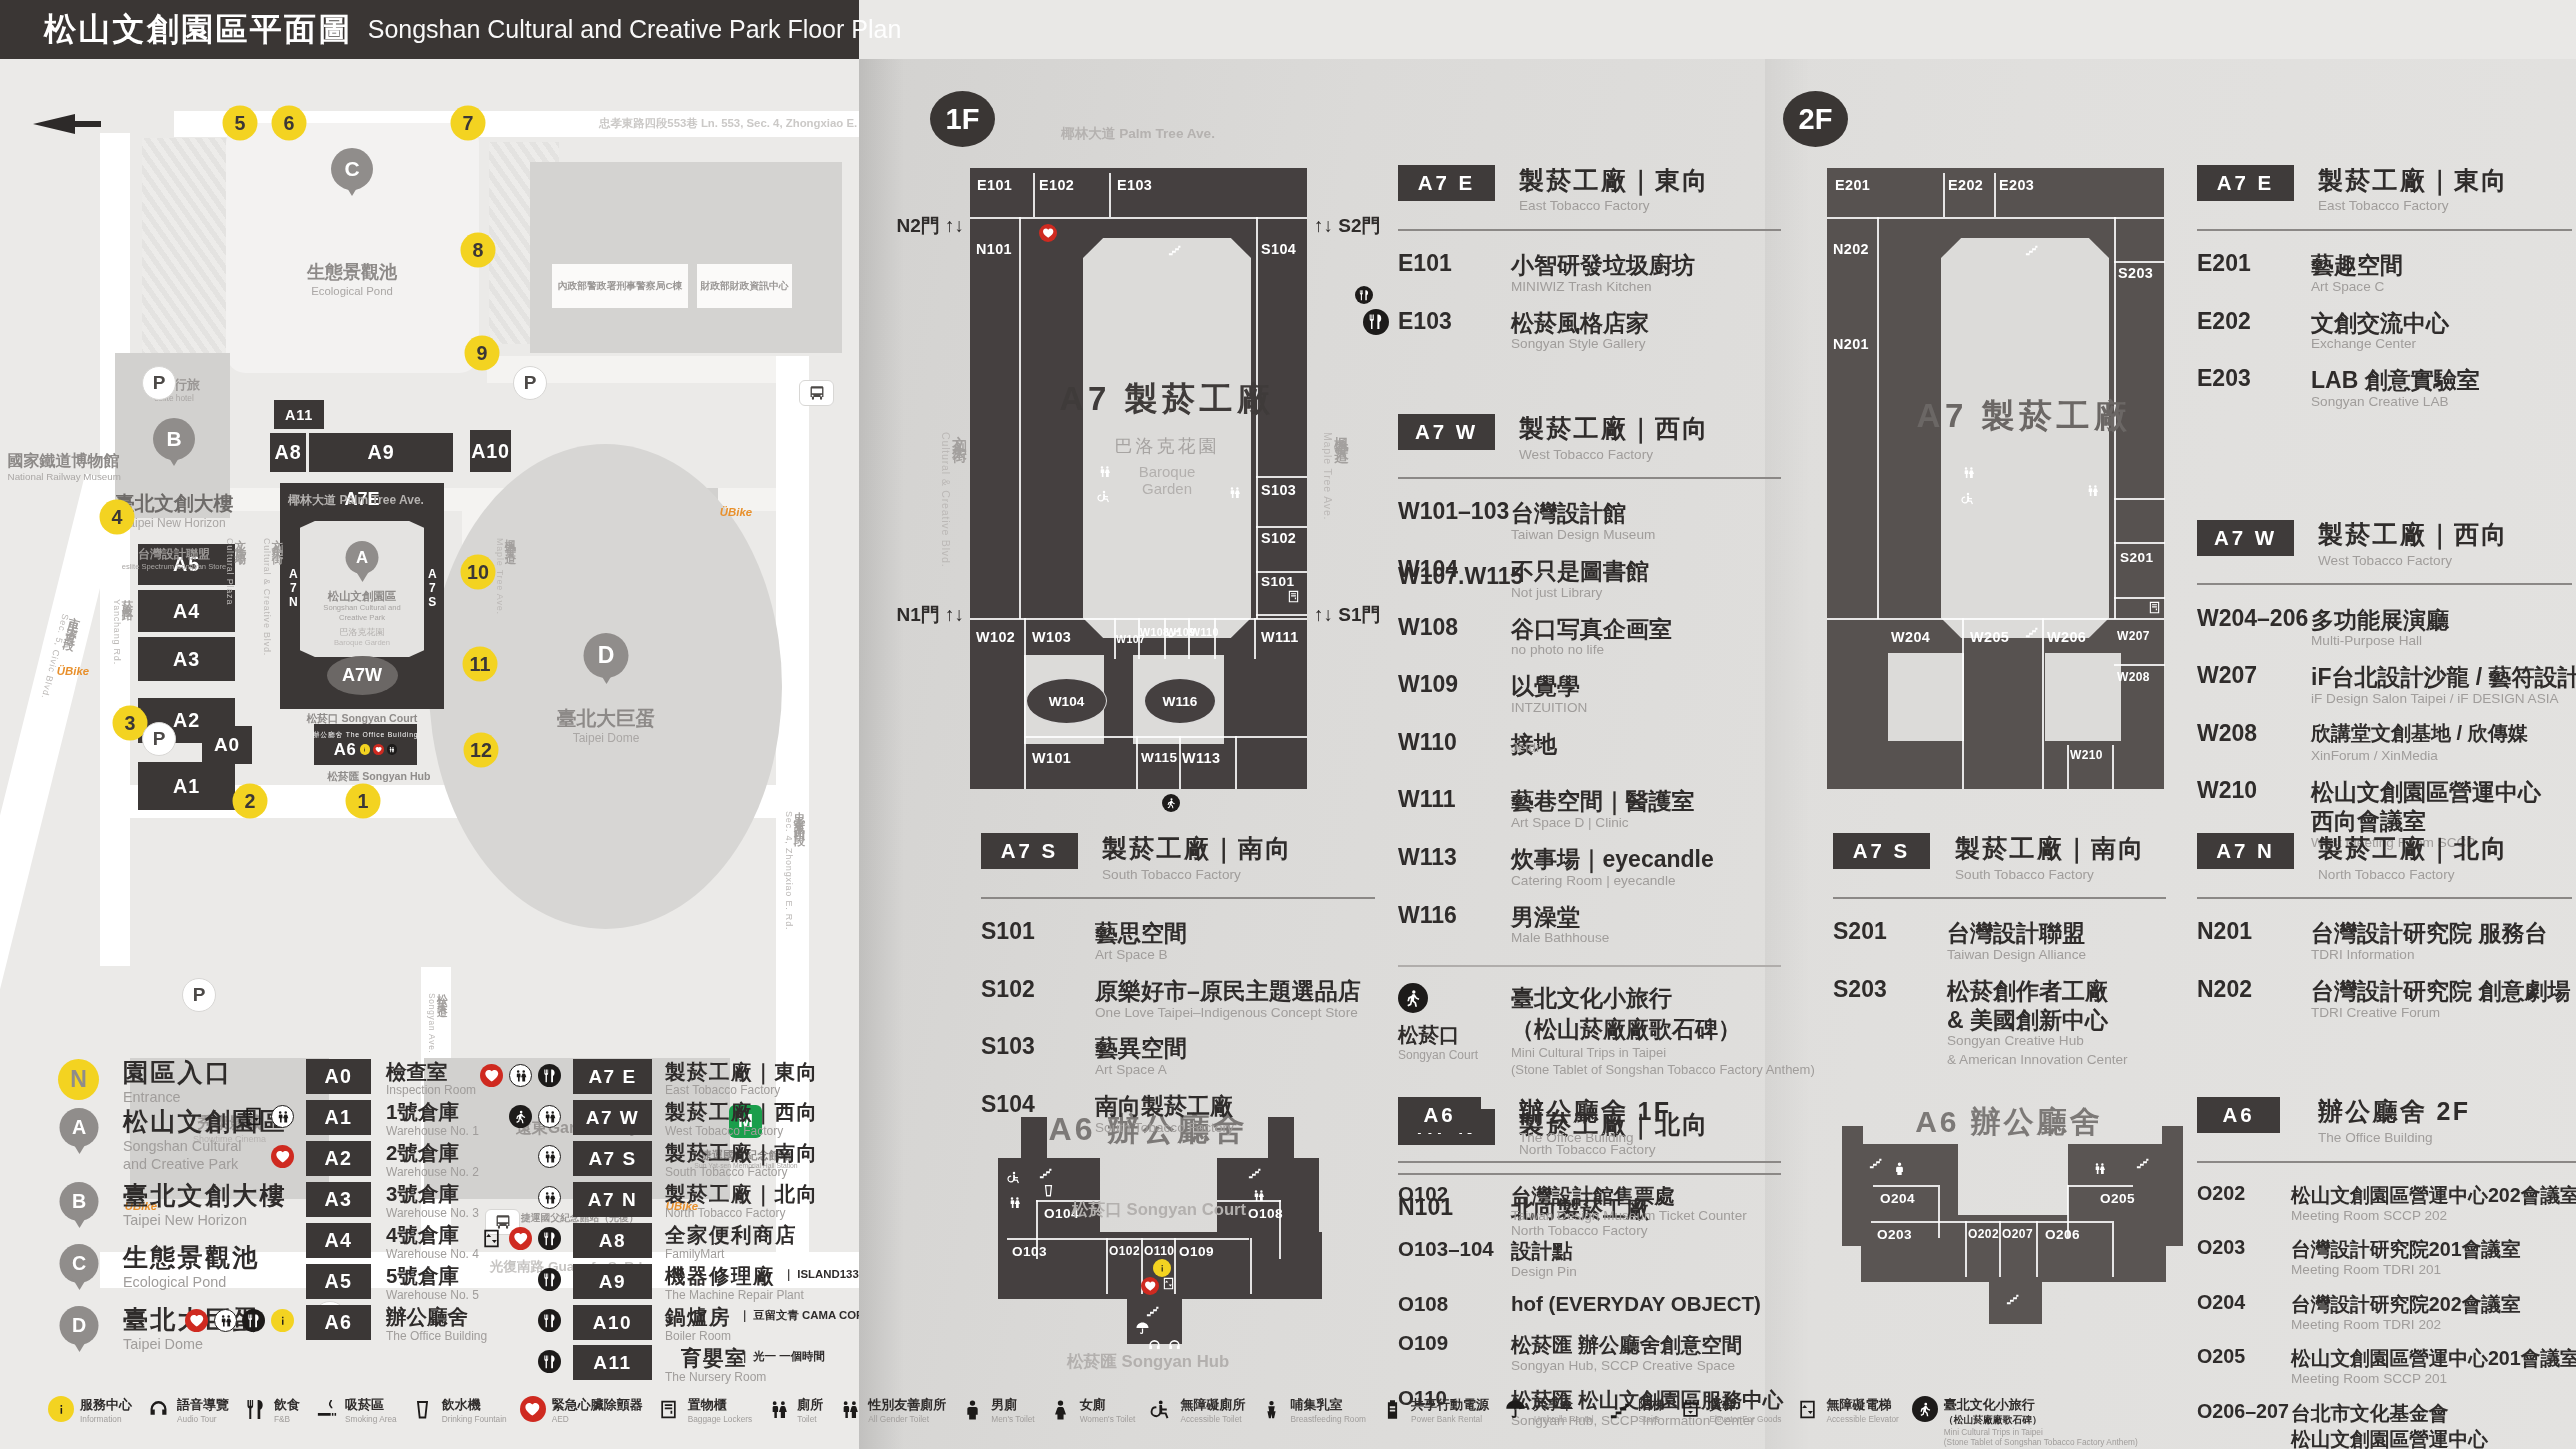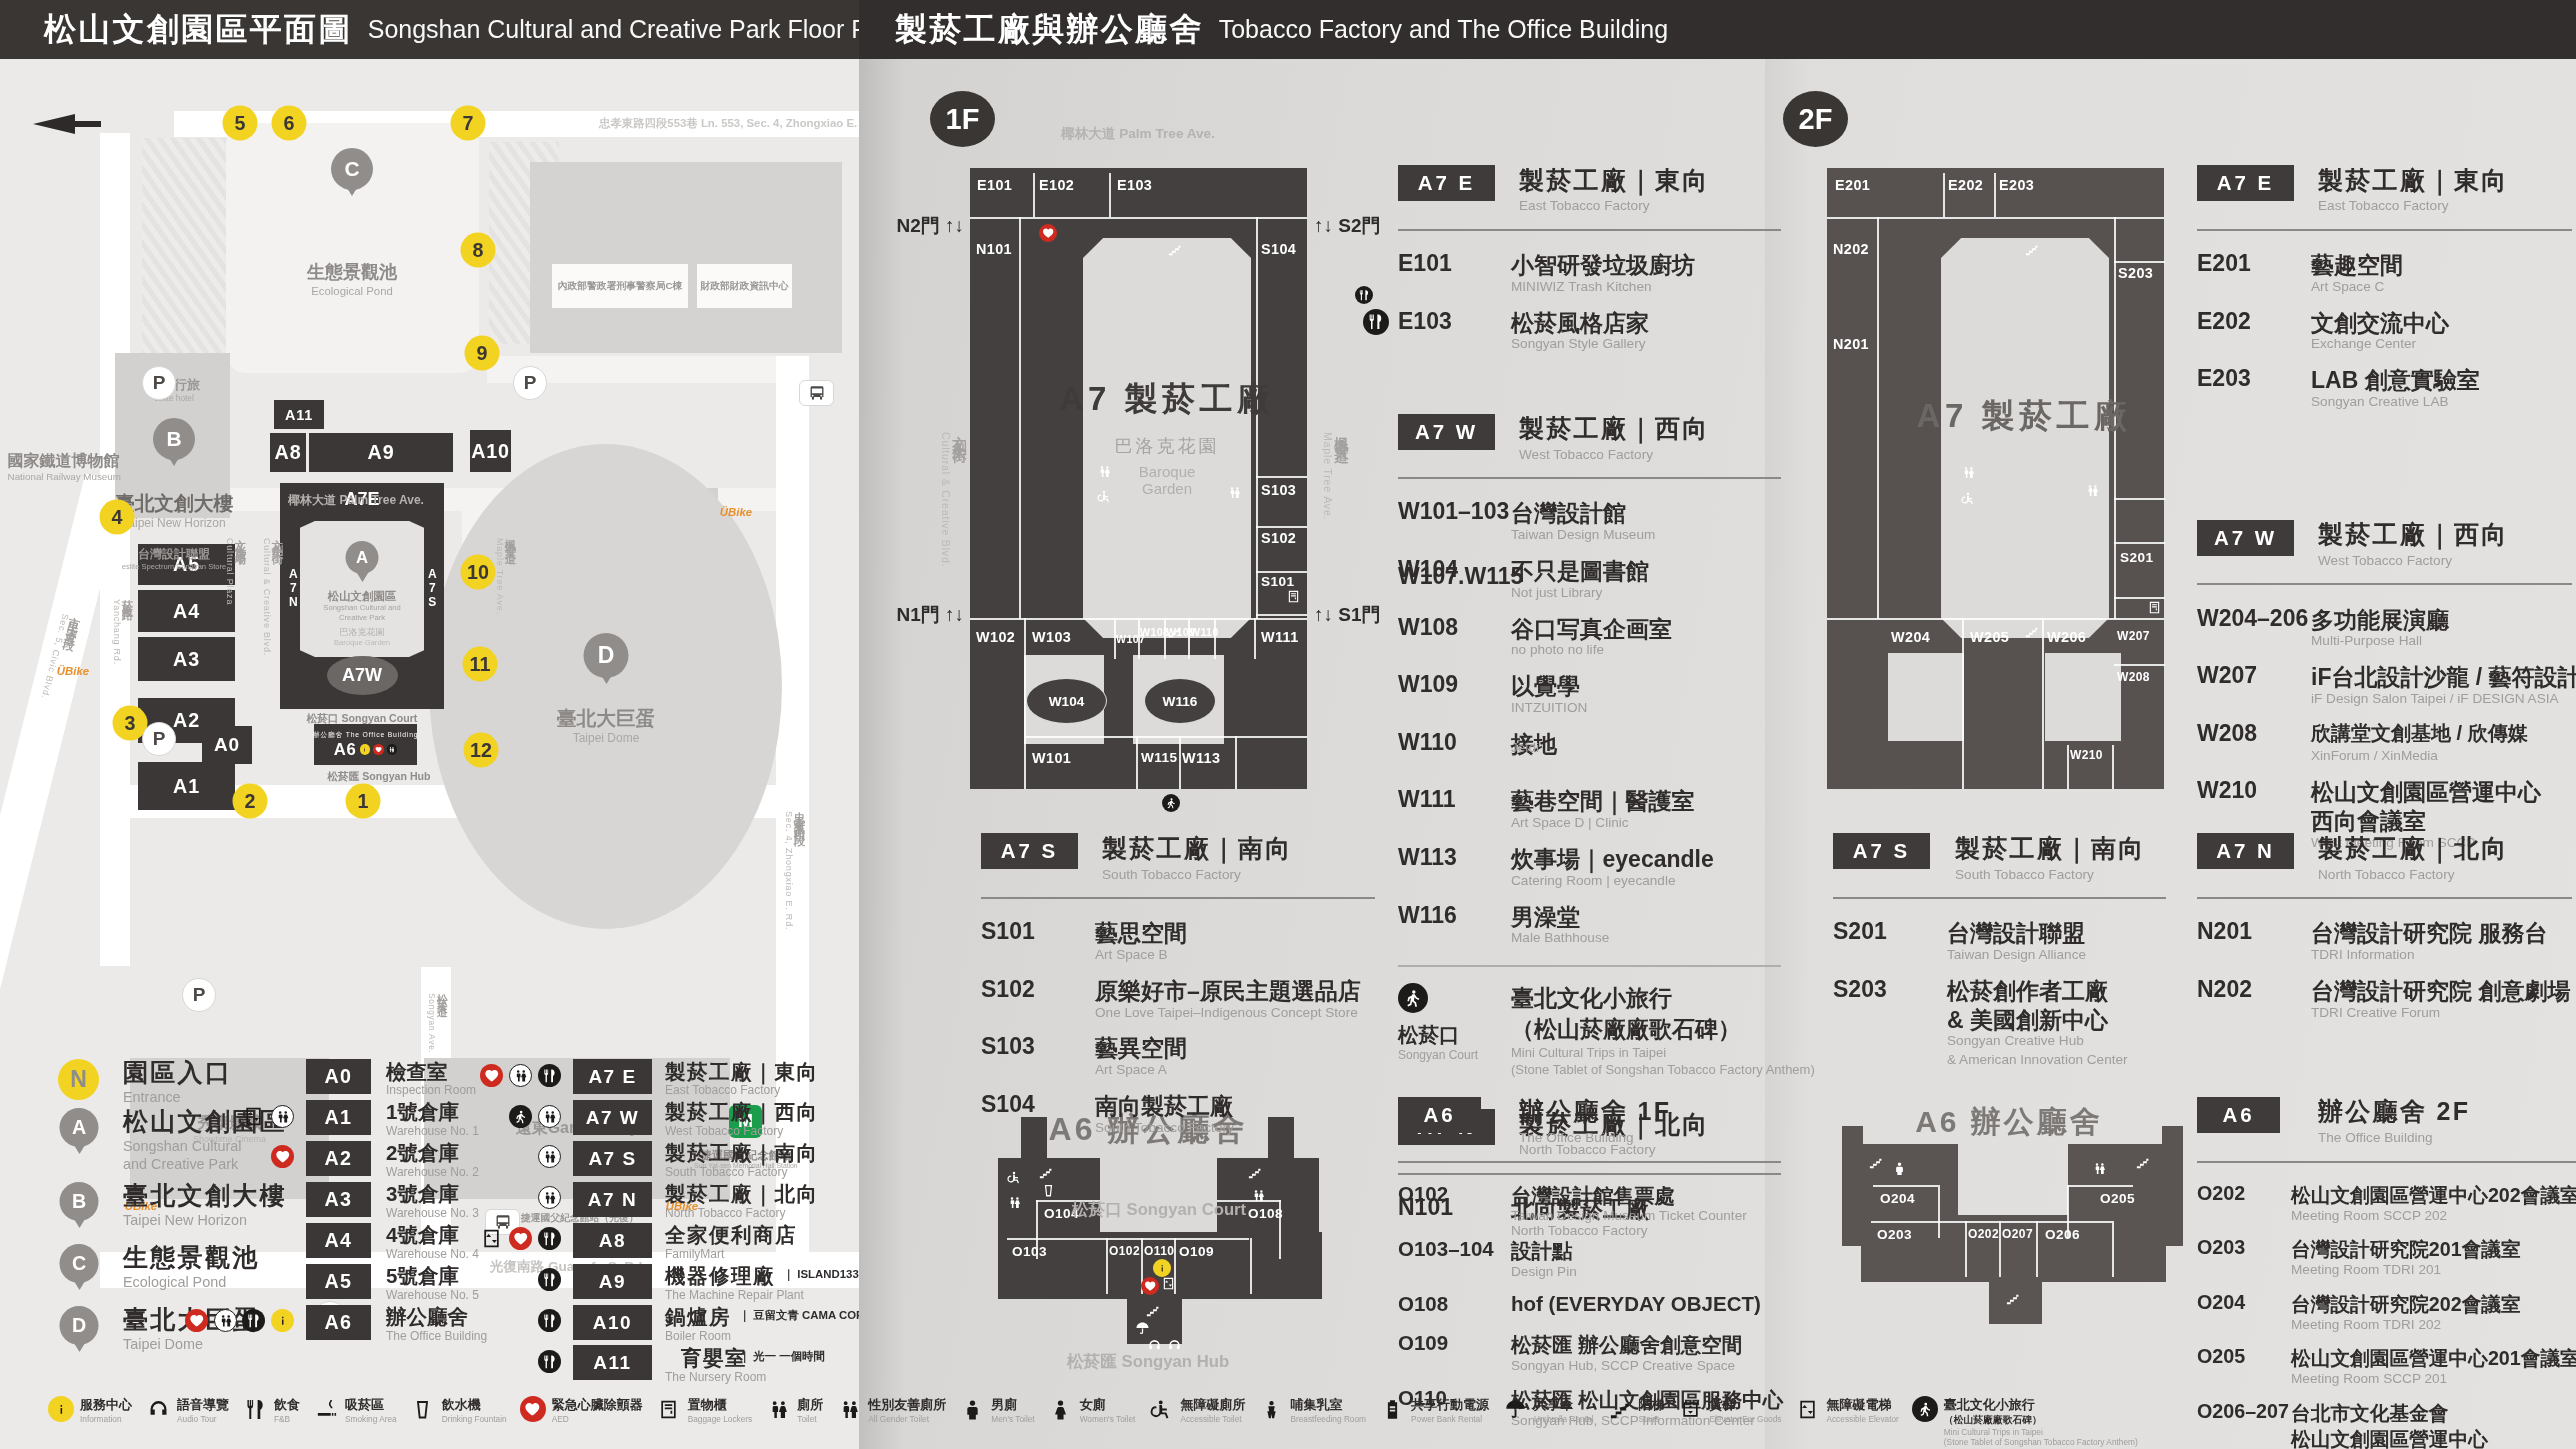--- a/index.html
+++ b/index.html
@@ -84,24 +84,20 @@
   .fac .fen{font-size:8.3px;color:#a09d9b;white-space:nowrap;}
   #facstrip{position:absolute;left:48px;top:1396px;width:1743px;display:flex;gap:13px;align-items:flex-start;}
 </style>
 </head>
 <body>
 
 <div id="stage">
   <div class="hdr hdr-left">
     <span class="hzh">松山文創園區平面圖</span>
     <span class="hen">Songshan Cultural and Creative Park Floor Plan</span>
-  </div>
-  <div class="hdr hdr-right">
-    <span class="hzh">製菸工廠與辦公廳舍</span>
-    <span class="hen">Tobacco Factory and The Office Building</span>
   </div>
   <div id="map">
       <div class="road" style="position: absolute; left: 174px; top: 52px; width: 685px; height: 26px;"></div>
       <div class="road" style="position: absolute; left: 100px; top: 74px; width: 30px; height: 833px;"></div>
       <div class="road" style="position: absolute; left: 100px; top: 1193px; width: 759px; height: 36px;"></div>
       <div class="road" style="position: absolute; left: 776px; top: 297px; width: 33px; height: 932px;"></div>
       <div class="road" style="position: absolute; left: 421px; top: 908px; width: 30px; height: 288px;"></div>
       <div class="road" style="position: absolute; left: 130px; top: 726px; width: 647px; height: 33px;"></div>
       <div class="road" style="position: absolute; left: 15px; top: 411px; width: 42px; height: 576px; transform: rotate(14deg);"></div>
       <div class="road lt" style="position: absolute; left: 227px; top: 429px; width: 549px; height: 23px;"></div>

